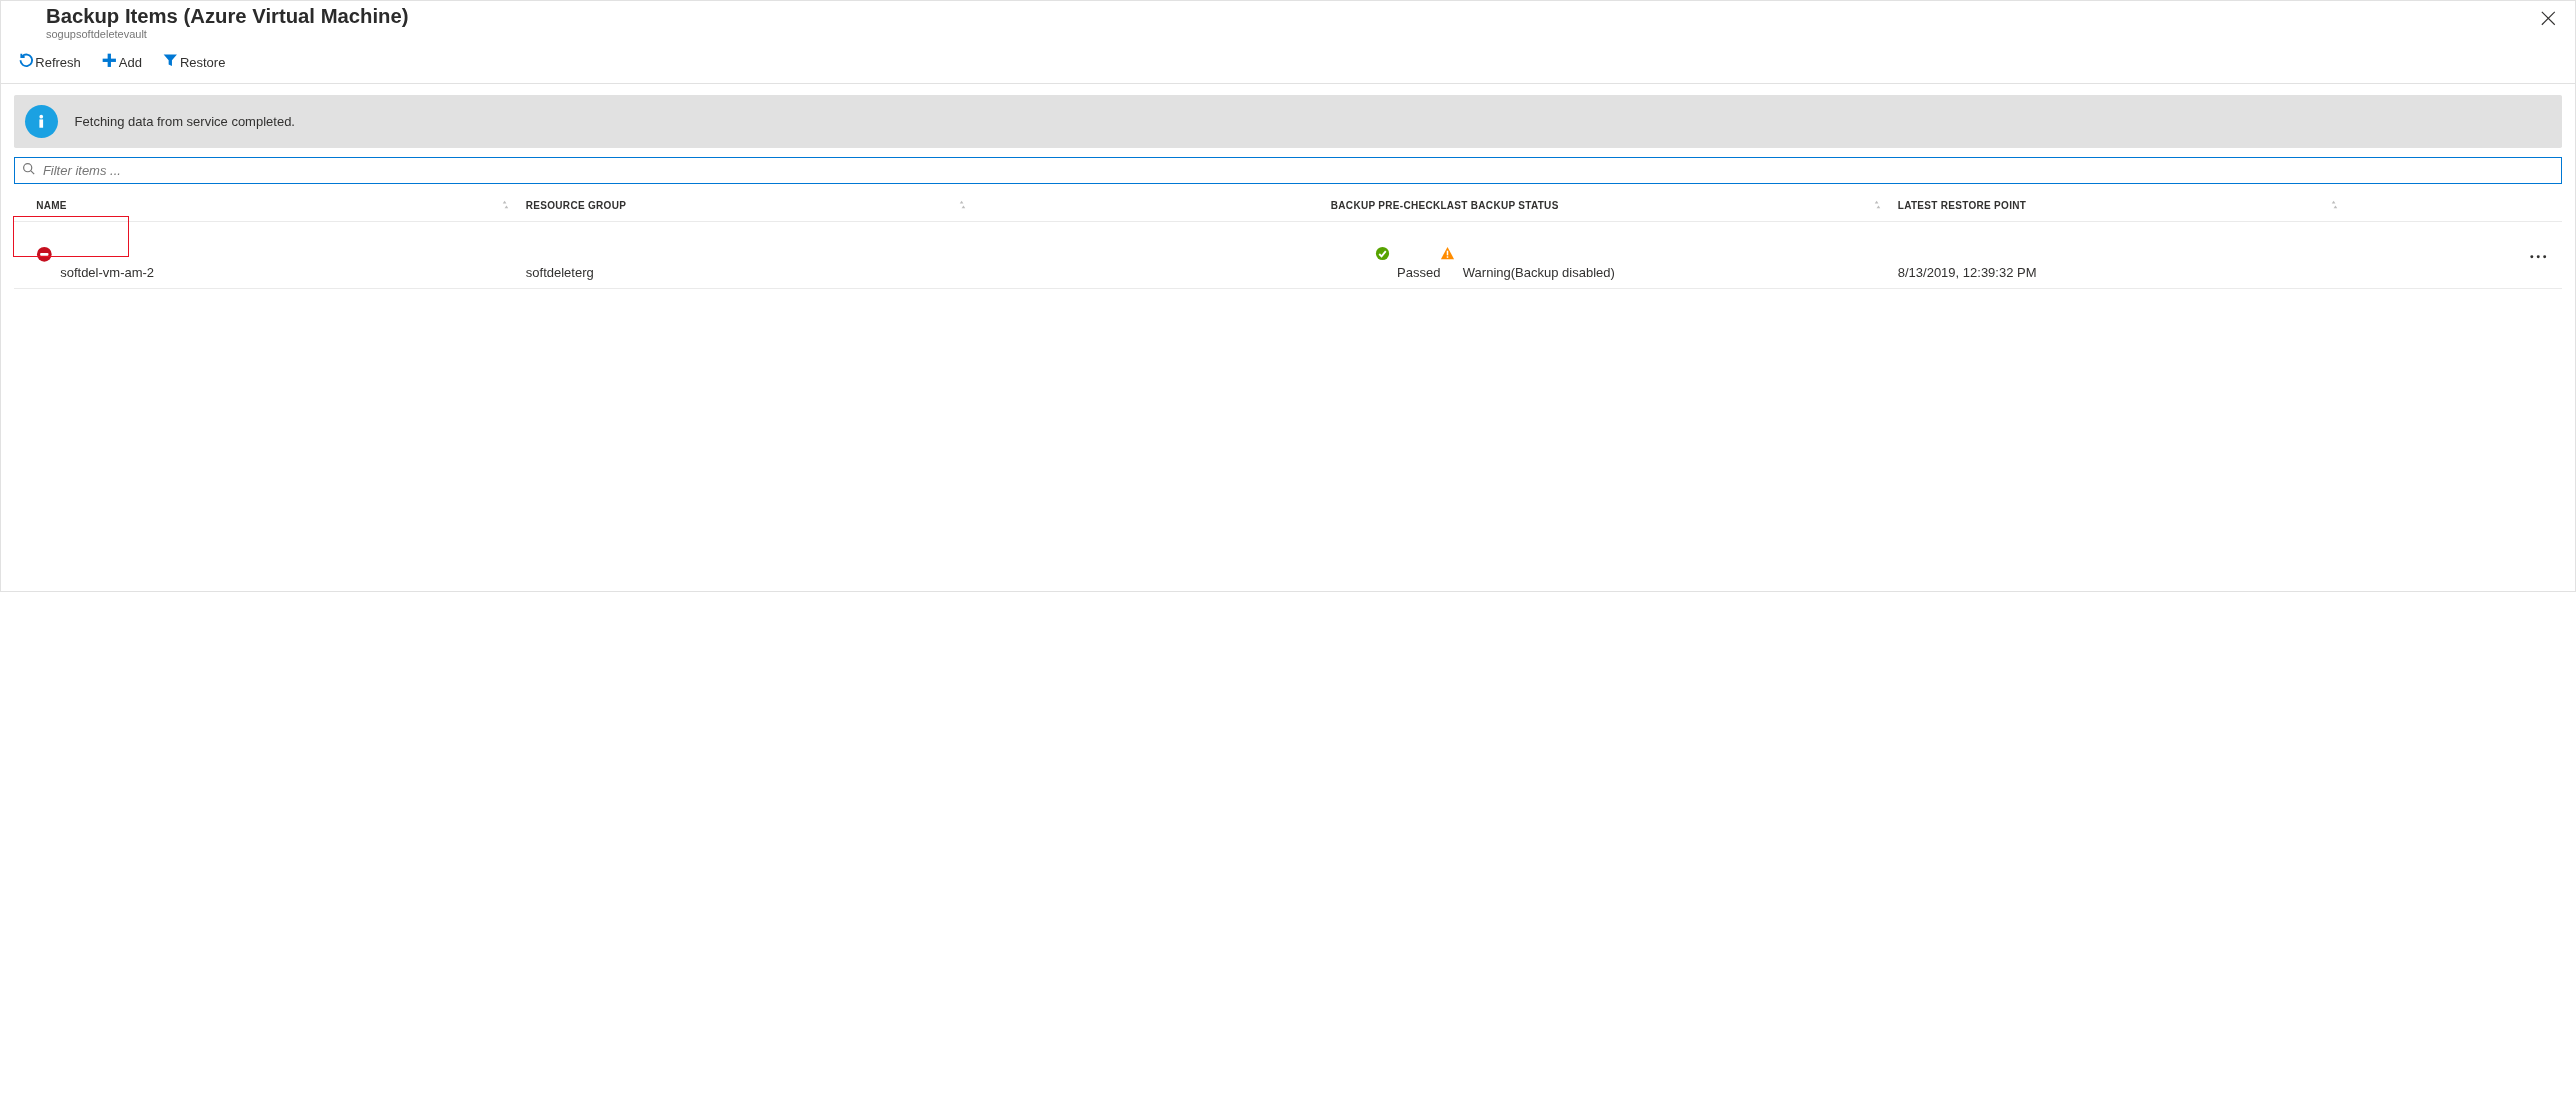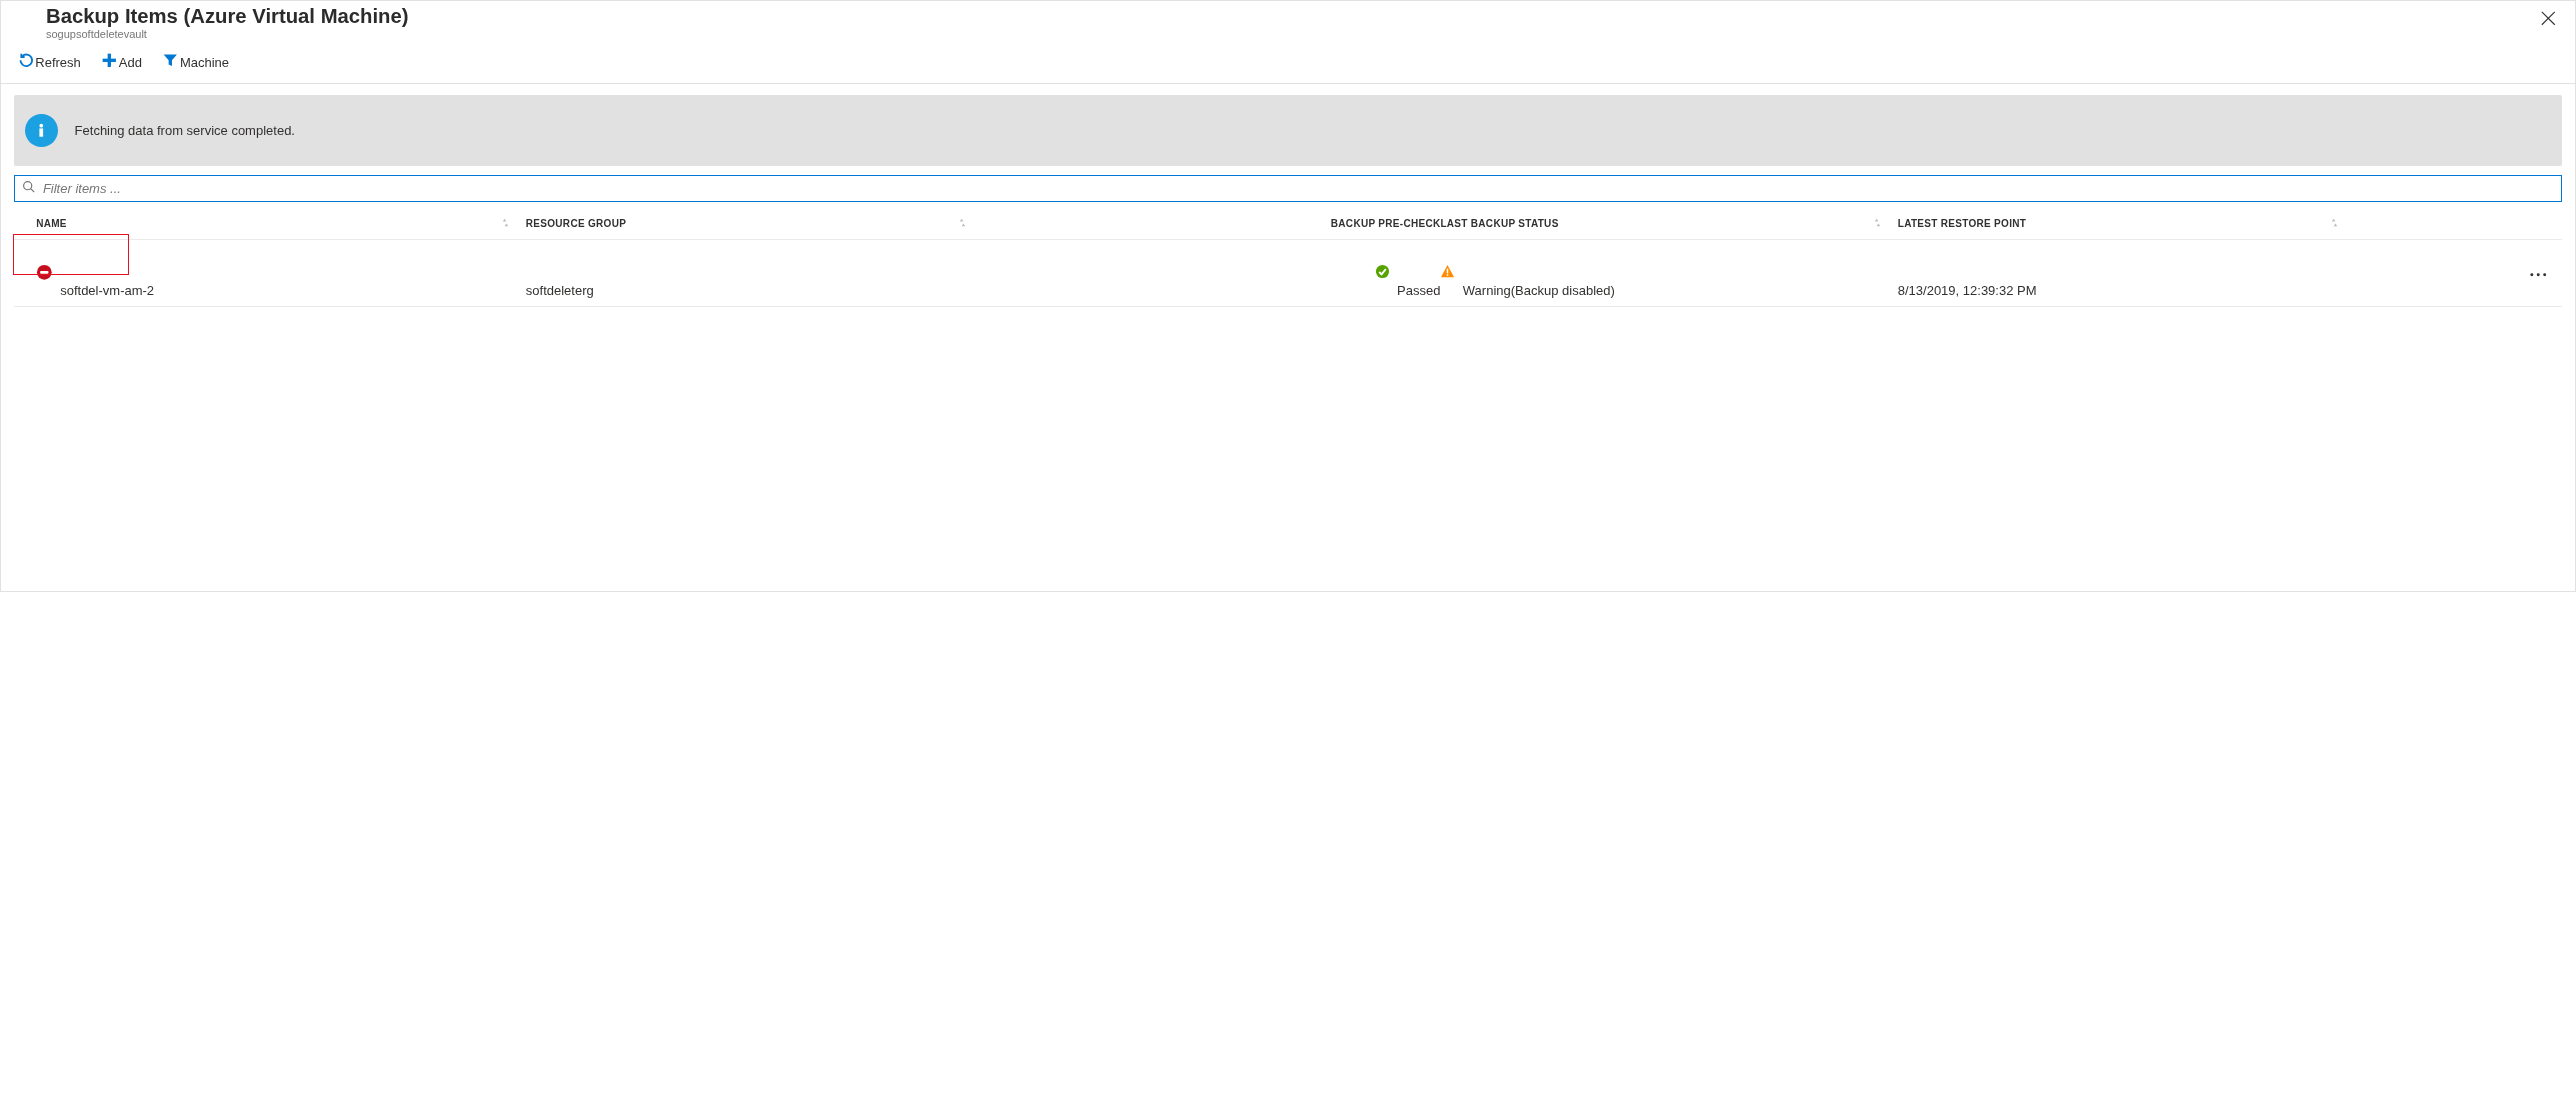--- a/index.html
+++ b/index.html
@@ -61,21 +61,21 @@
   }
   .toolbar-btn .icon { color: #0078d4; }
   .content {
     padding: 11px 13px;
   }
   .info-bar {
     display: flex;
     align-items: center;
     gap: 16.6px;
     background: #e1e1e1;
-    padding: 19px 11px;
+    padding: 10px 11px;
     border-radius: 1.8px;
   }
   .info-icon {
     width: 33px; height: 33px;
     border-radius: 50%;
     background: #1ba1e2;
     display: inline-flex;
     align-items: center;
     justify-content: center;
     flex: 0 0 33px;
@@ -184,21 +184,21 @@
         </svg>
       </span>
       <span>Add</span>
     </button>
     <button class="toolbar-btn">
       <span class="icon">
         <svg width="16.6" height="16.6" viewBox="0 0 20 20" fill="#0078d4">
           <polygon points="2,3 18,3 12,10 12,17 8,15 8,10"></polygon>
         </svg>
       </span>
-      <span>Machine</span>
+      <span>Restore</span>
     </button>
   </div>
 
   <div class="content">
     <div class="info-bar">
       <span class="info-icon">
         <svg width="18.5" height="18.5" viewBox="0 0 20 20">
           <circle cx="10" cy="5" r="2" fill="#ffffff"></circle>
           <rect x="8" y="8" width="4" height="9" fill="#ffffff"></rect>
         </svg>

